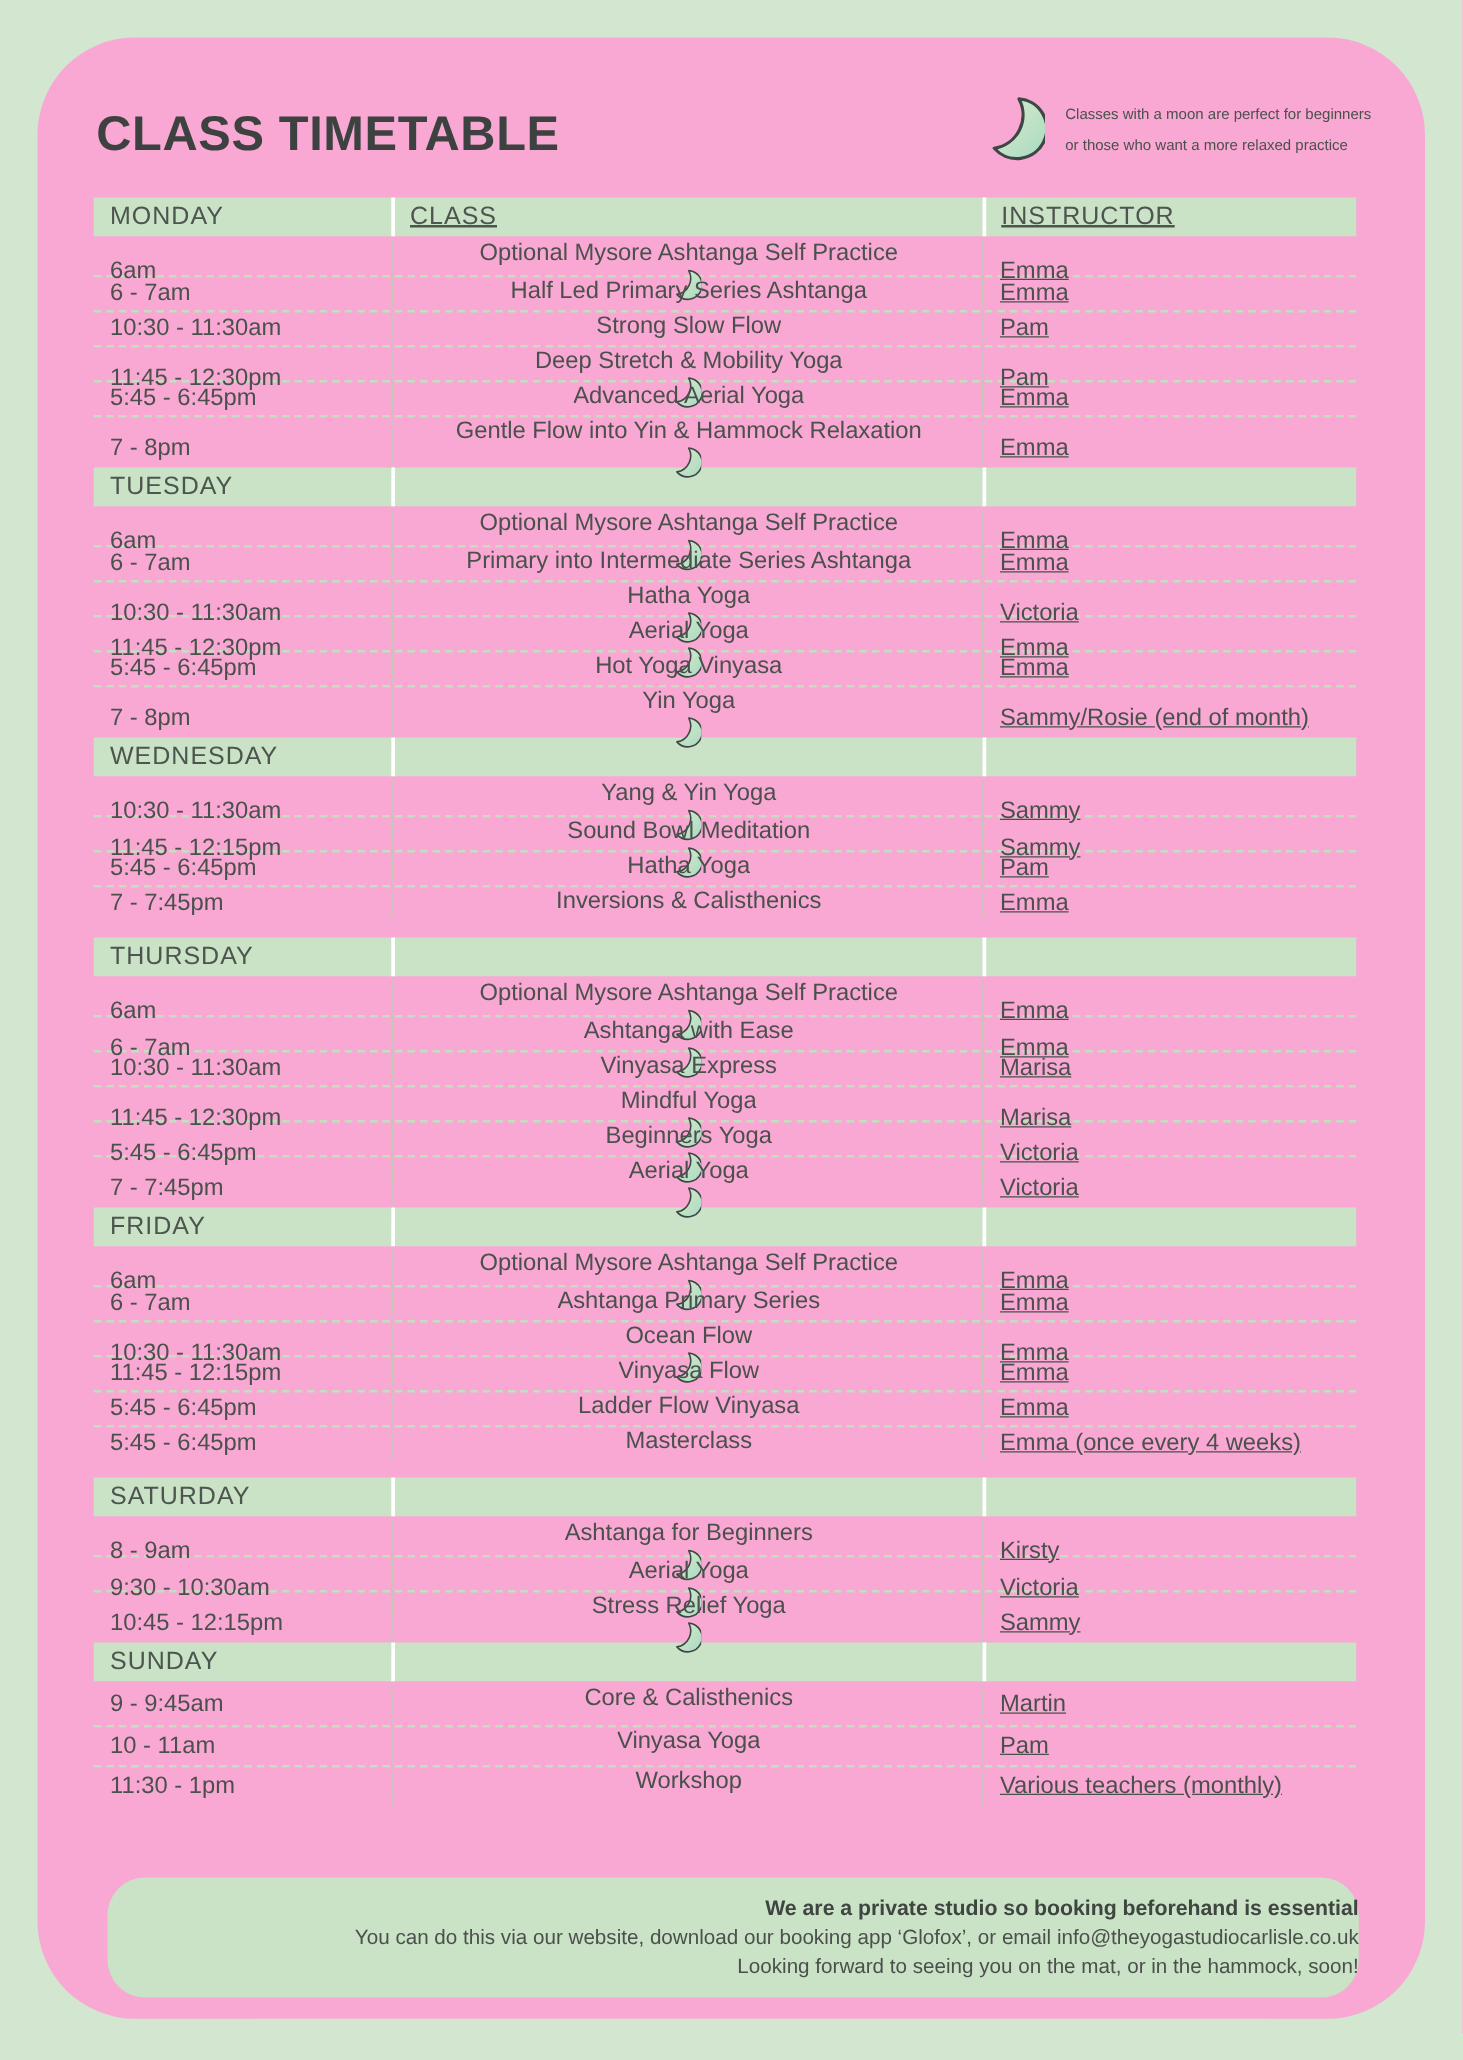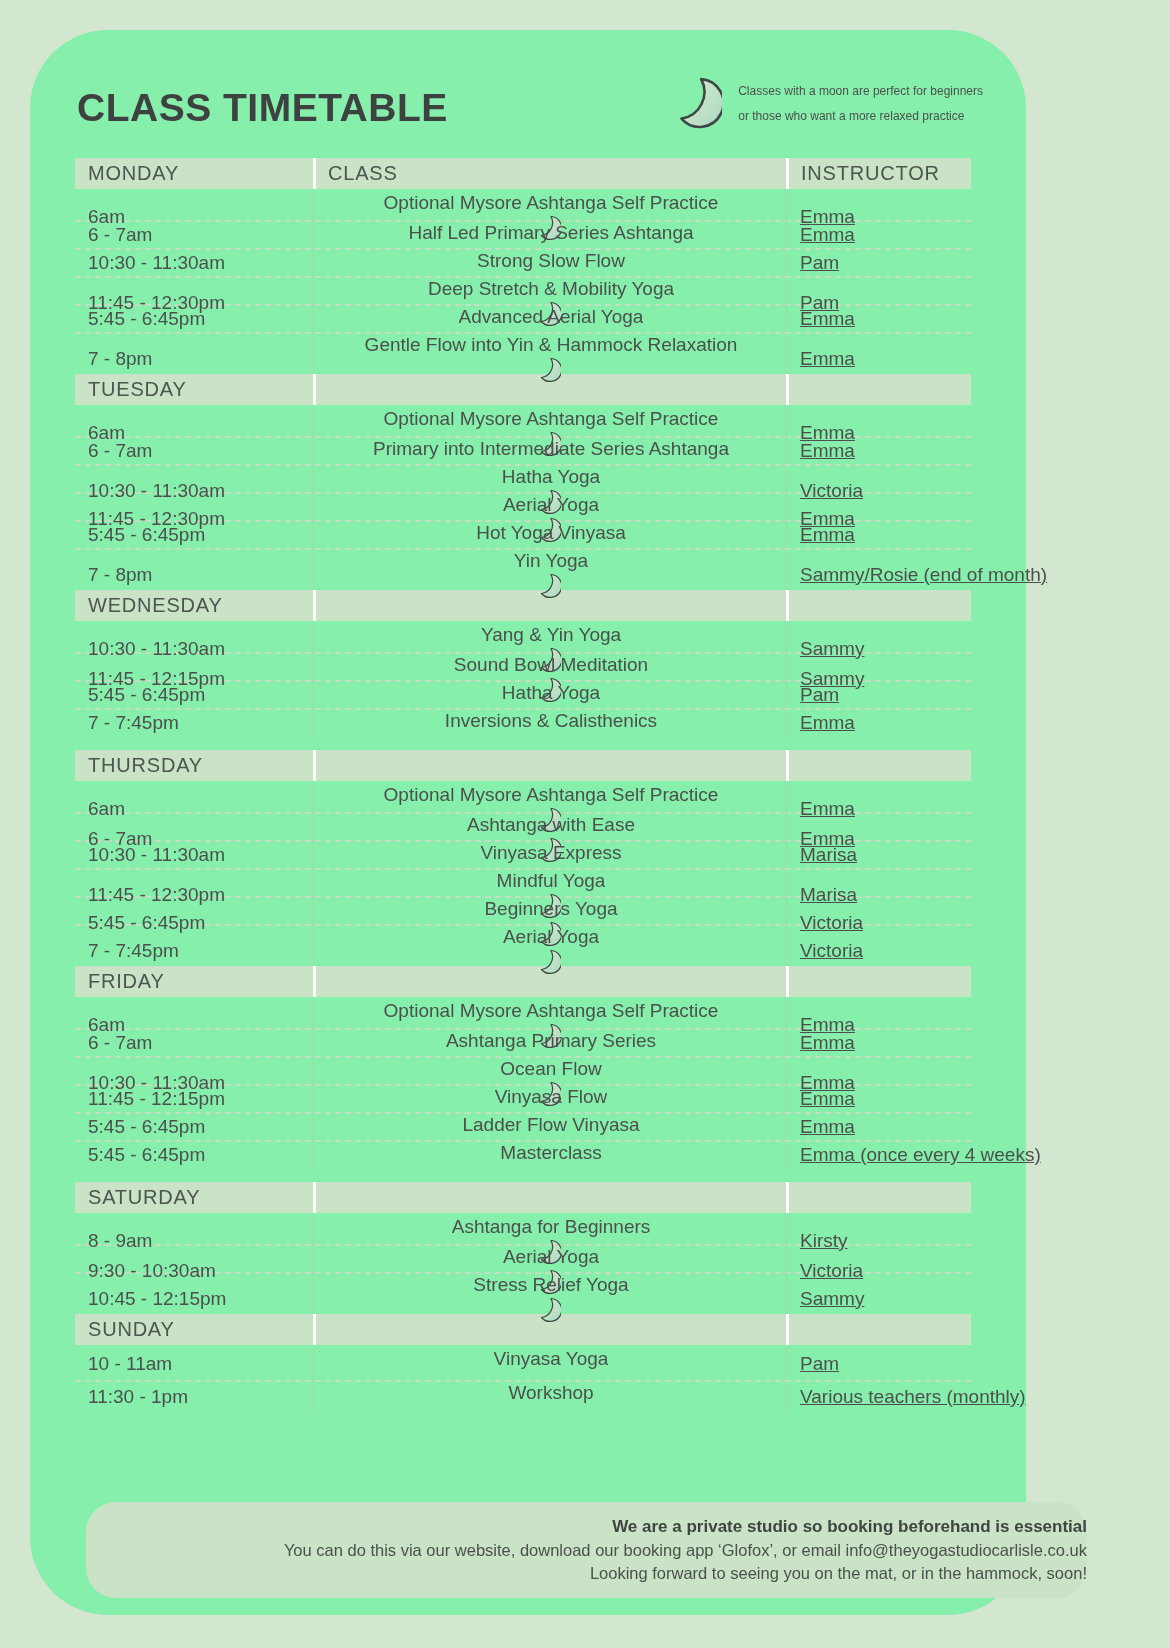--- a/index.html
+++ b/index.html
@@ -14,42 +14,42 @@
   *{box-sizing:border-box;}
   html,body{margin:0;padding:0;}
   body{
     width:1170px;height:1648px;position:relative;
     background:var(--bg);
     font-family:"Liberation Sans",sans-serif;
     color:var(--ink);
     overflow:hidden;
   }
   .card{
-    position:absolute;left:30px;top:30px;width:996px;height:1585px;
-    background:#86efac;border-radius:78px;
+    position:absolute;left:30px;top:30px;width:1110px;height:1585px;
+    background:#f9a8d4;border-radius:78px;
     padding:42px 55px 0 45px;
   }
   .header{display:flex;justify-content:space-between;align-items:flex-start;height:86px;}
   .title{
     margin:14px 0 0 2px;font-size:39px;font-weight:bold;letter-spacing:0.5px;
     color:var(--ink-dark);
   }
   .legend{display:flex;align-items:center;gap:16px;margin-top:2px;margin-right:-12px;}
   .legend-moon svg{width:52px;height:56px;display:block;}
   .legend-text{font-size:12px;line-height:25px;color:var(--ink);margin:4px 0 0;}
   .timetable{margin-top:0;}
   .grid{display:grid;grid-template-columns:238px 473px 299px;text-align:right;}
   .day{margin-top:9px;}
   .day:first-child{margin-top:0;}
   .band{height:31px;background:var(--band);}
   .band-cell{
     display:flex;align-items:center;padding-left:13px;
     font-size:20px;letter-spacing:0.8px;color:var(--day-ink);
   }
-  .band-cell + .band-cell{border-left:3px solid #fff;padding-left:12px;}
+  .band-cell + .band-cell{border-left:3px solid #fff;padding-left:12px;text-decoration:underline;}
   .rows{padding:3px 0 5px;}
   .row{height:28px;}
   .row + .row{border-top:2px dashed var(--dash);}
   .day:last-child .row{height:32px;}
   .cell{display:flex;align-items:center;font-size:19px;color:var(--ink);height:100%;}
   .cell.time{padding-left:13px;}
   .cell.cls{border-left:1.5px solid var(--divider);padding-left:12px;padding-right:10px;flex-direction:column;}
   .cls-name{flex:1;white-space:nowrap;overflow:hidden;}
   .cell.inst{border-left:1.5px solid var(--divider);padding-left:13px;white-space:nowrap;text-decoration:underline;}
   svg.moon{width:25px;height:27px;flex:0 0 auto;margin-right:6px;}
@@ -421,20 +421,27 @@
         </div>
       </section>
       <section class="day">
         <div class="band grid">
           <div class="band-cell">SUNDAY</div>
           <div class="band-cell"></div>
           <div class="band-cell"></div>
         </div>
         <div class="rows">
           <div class="row grid">
+            <div class="cell time">9 - 9:45am</div>
+            <div class="cell cls">
+              <span class="cls-name">Core &amp; Calisthenics</span>
+            </div>
+            <div class="cell inst">Martin</div>
+          </div>
+          <div class="row grid">
             <div class="cell time">10 - 11am</div>
             <div class="cell cls">
               <span class="cls-name">Vinyasa Yoga</span>
             </div>
             <div class="cell inst">Pam</div>
           </div>
           <div class="row grid">
             <div class="cell time">11:30 - 1pm</div>
             <div class="cell cls">
               <span class="cls-name">Workshop</span>

